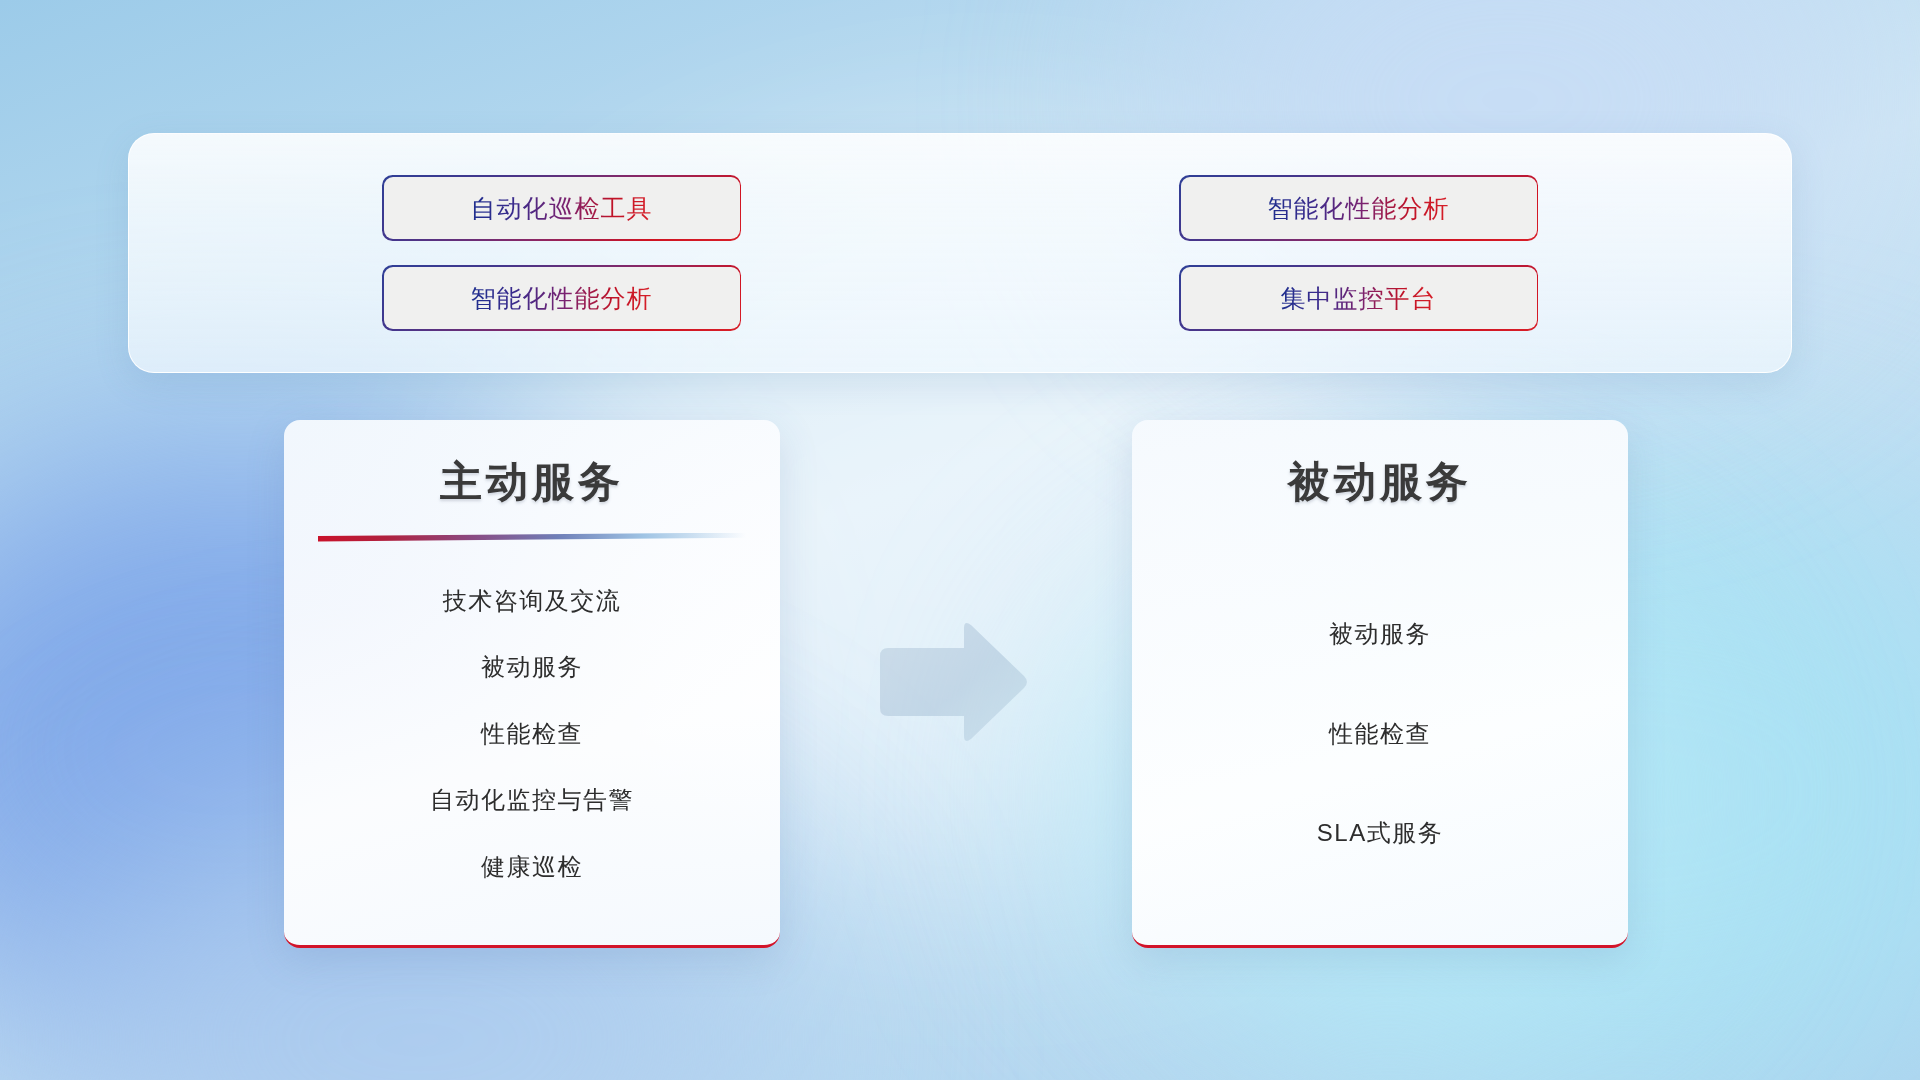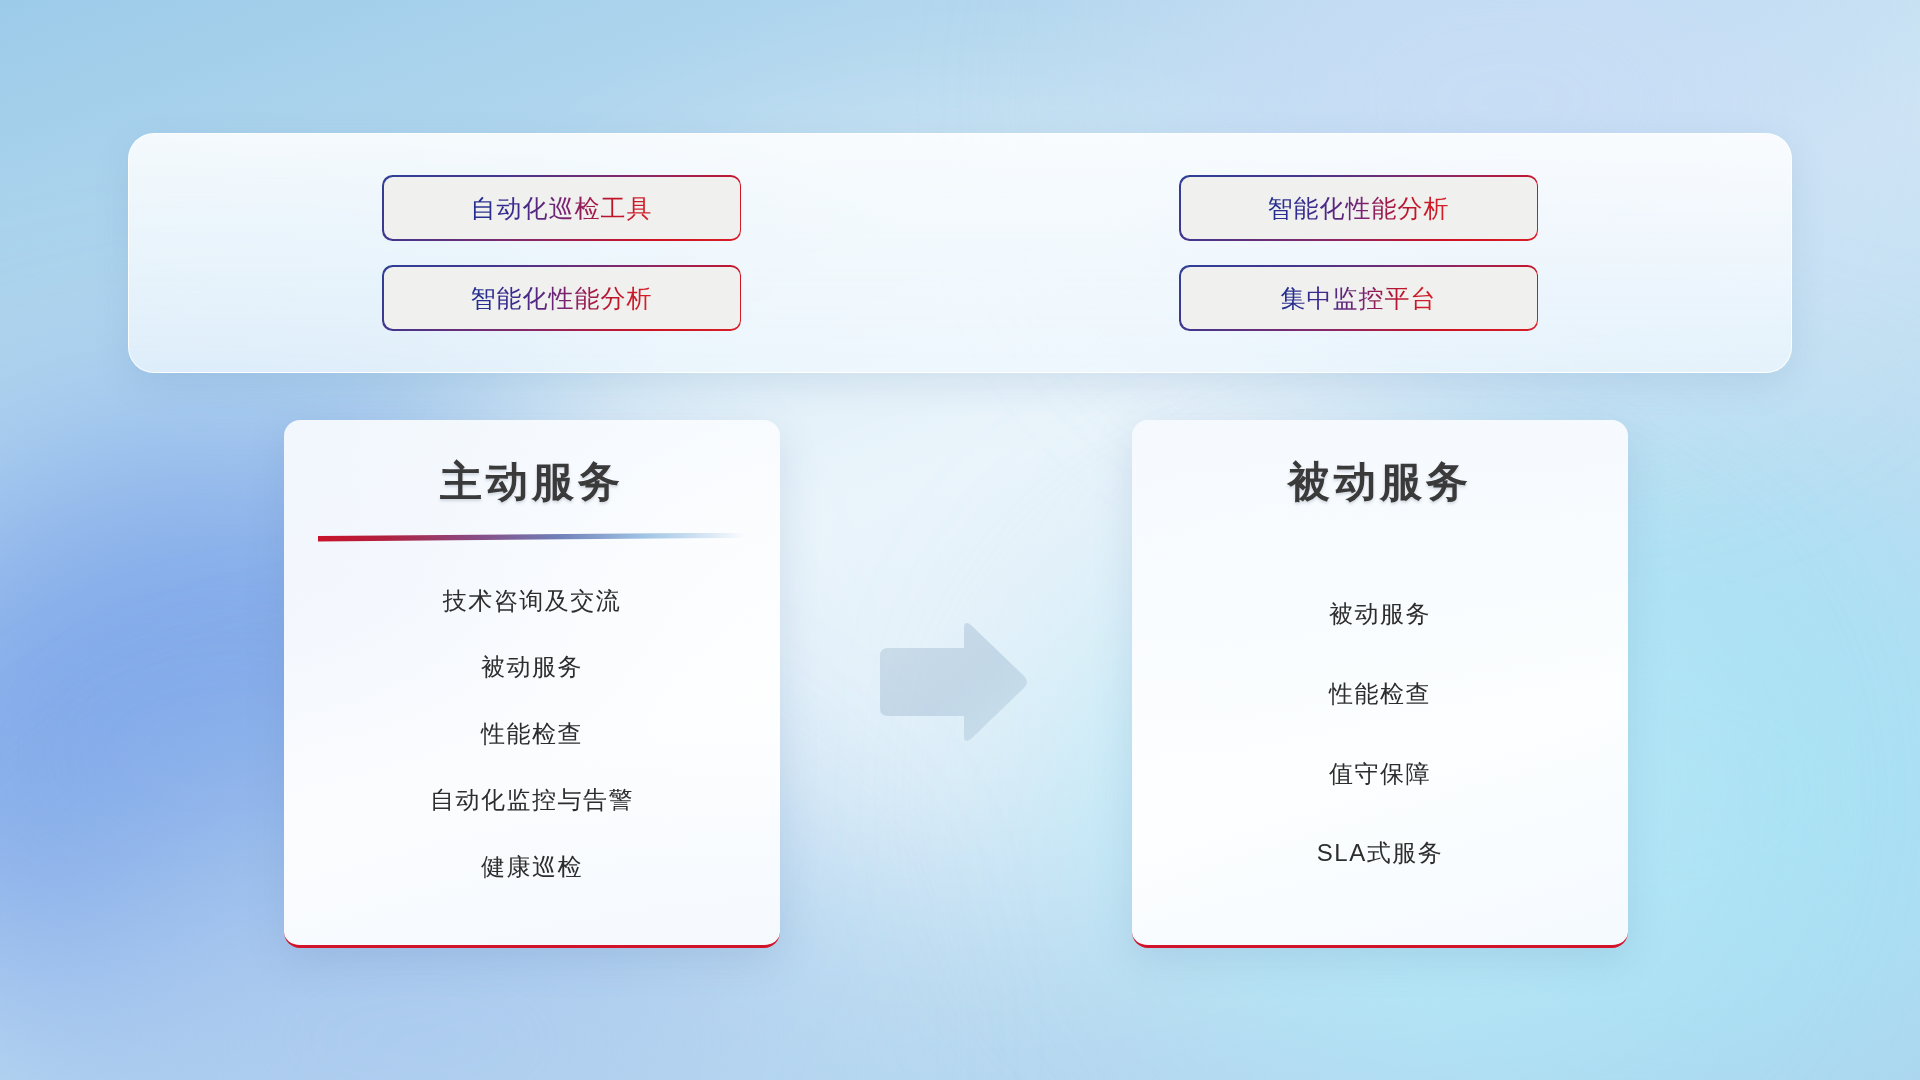--- a/index.html
+++ b/index.html
@@ -300,18 +300,17 @@
   </div>
 
   <section class="card" id="card-passive">
     <h2 class="card-title">被动服务</h2>
     <div class="card-divider">
       <span class="bar"></span>
     </div>
     <div class="card-list">
       <div class="card-item">被动服务</div>
       <div class="card-item">性能检查</div>
-      <div class="card-item">值守保障</div>
       <div class="card-item">SLA式服务</div>
     </div>
   </section>
 
 </div>
 
 </body></html>

